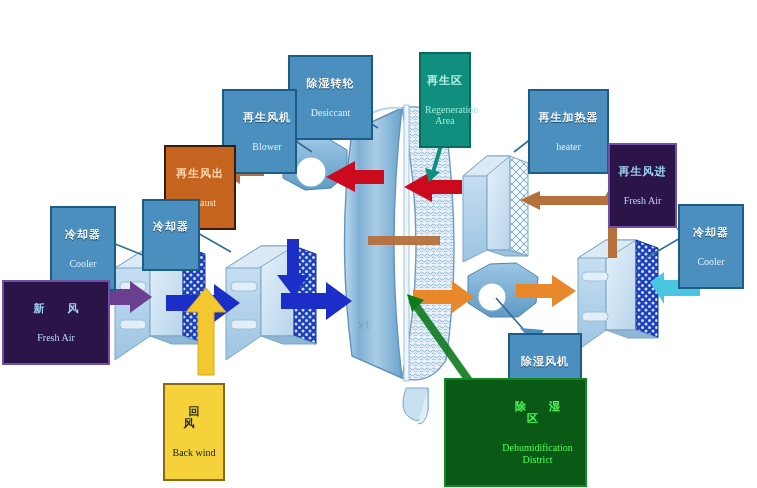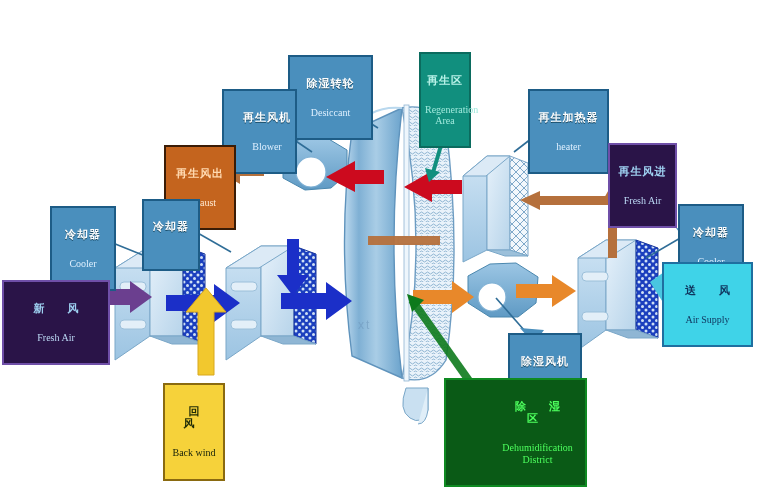--- a/index.html
+++ b/index.html
@@ -328,24 +328,20 @@
   <div class="lbl s-purple" style="left:594px;top:143px;width:69px;margin-left:14px;">
     <span class="cn">再生风进</span>
     <span class="en">Fresh Air</span>
   </div>
 
   <div class="lbl s-blue" style="left:678px;top:204px;width:66px;">
     <span class="cn">冷却器</span>
     <span class="en">Cooler</span>
   </div>
 
-  <div class="lbl s-cyan wide-cn" style="left:662px;top:262px;width:91px;">
-    <span class="cn">送  风</span>
-    <span class="en">Air Supply</span>
-  </div>
 
   <div class="lbl s-blue" style="left:508px;top:333px;width:74px;">
     <span class="cn">除湿风机</span>
     <span class="en">Blower</span>
   </div>
 
   <div class="lbl s-green wide-cn" style="left:444px;top:378px;width:143px;padding-left:48px;">
     <span class="cn">除  湿  区</span>
     <span class="en">Dehumidification District</span>
   </div>

